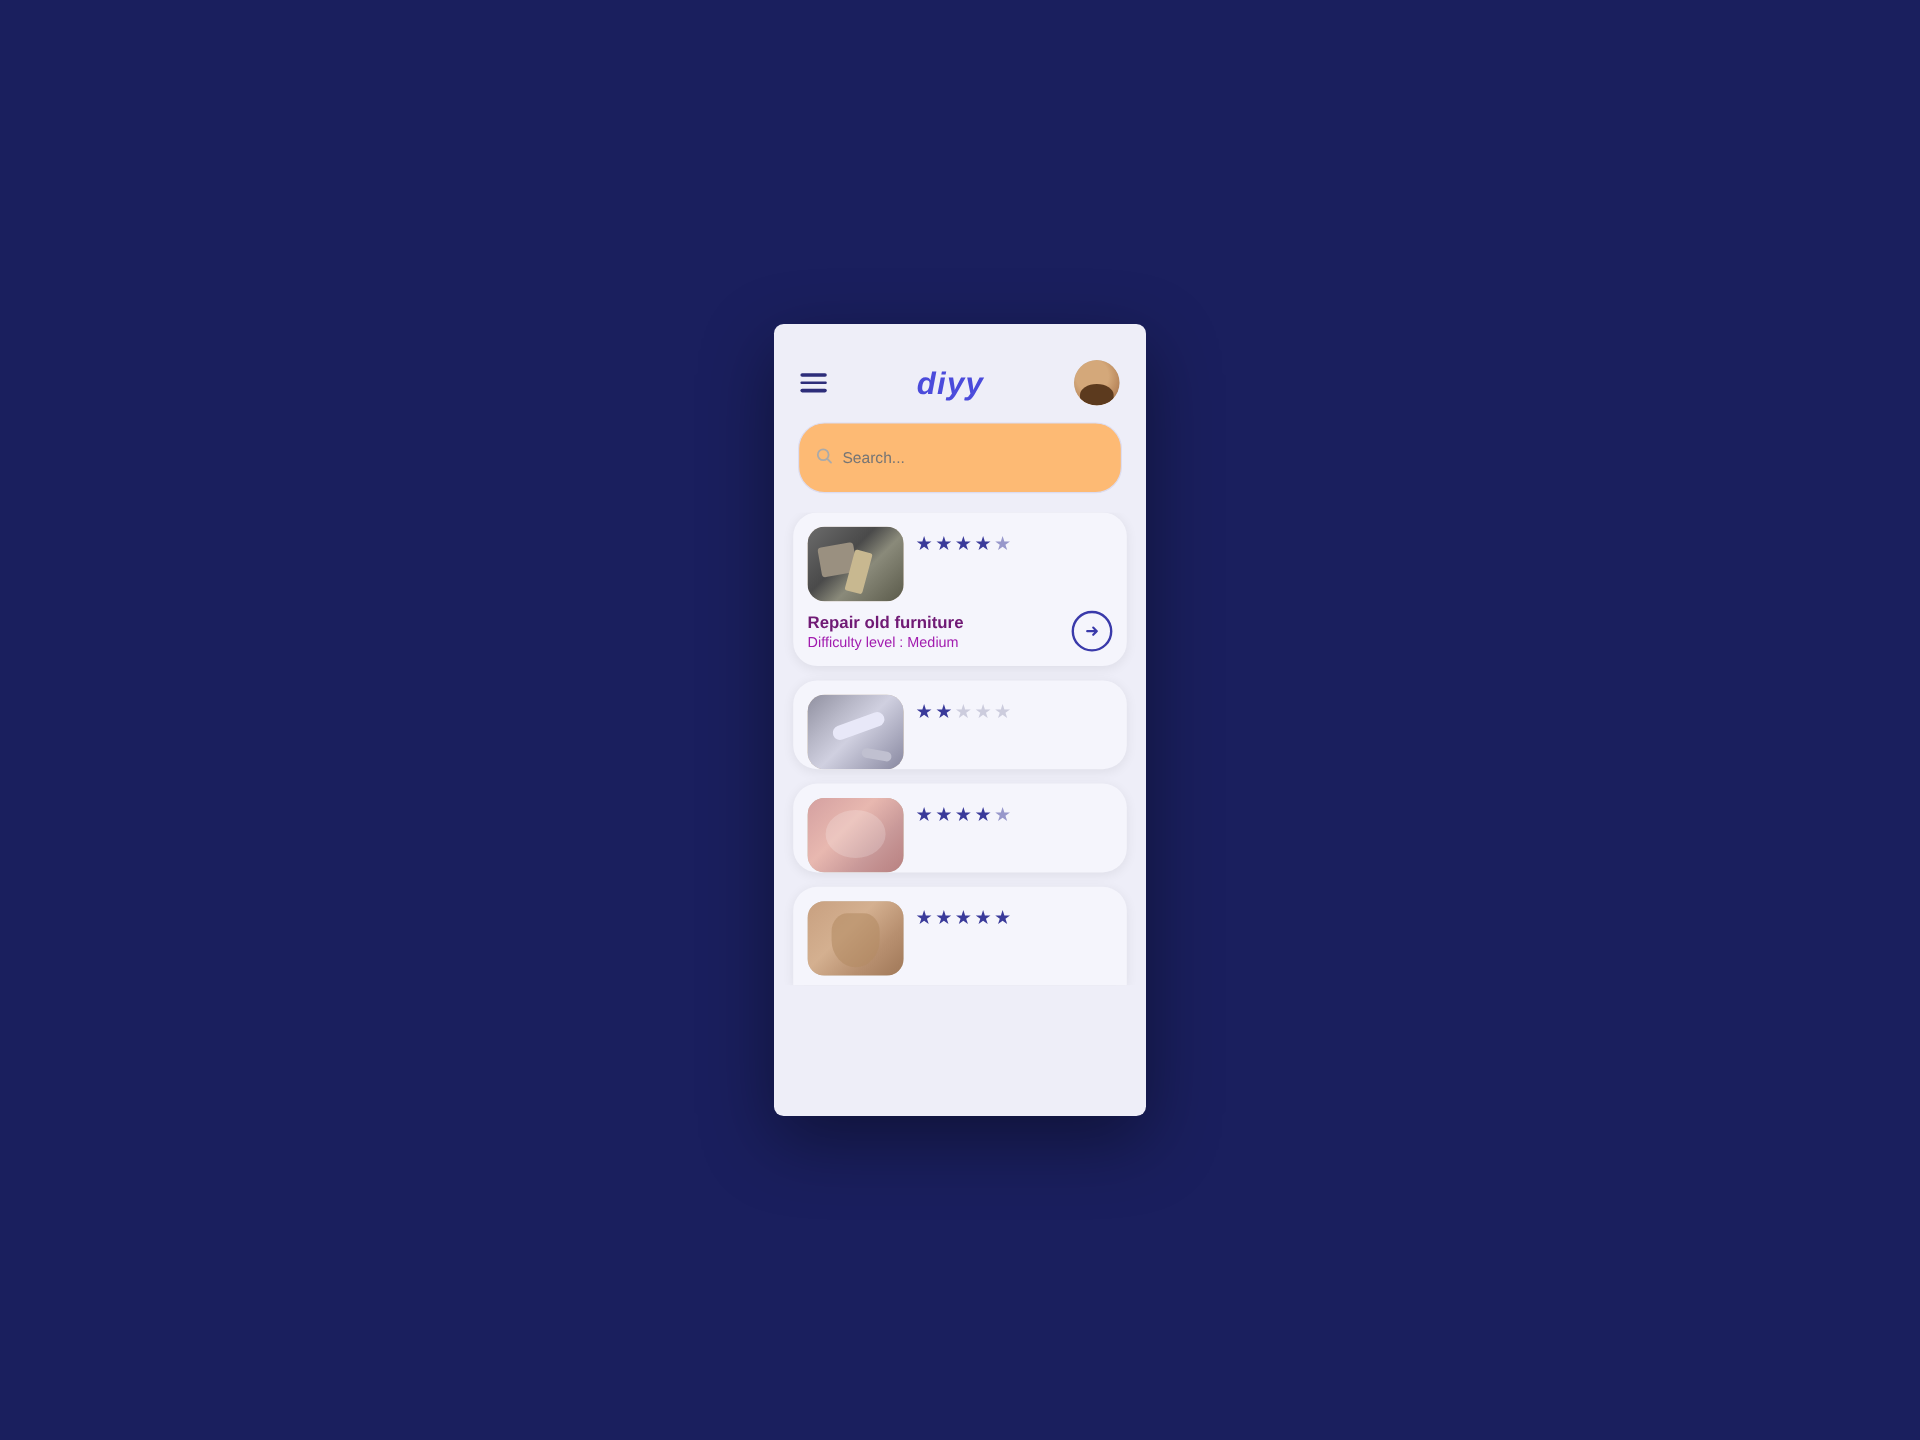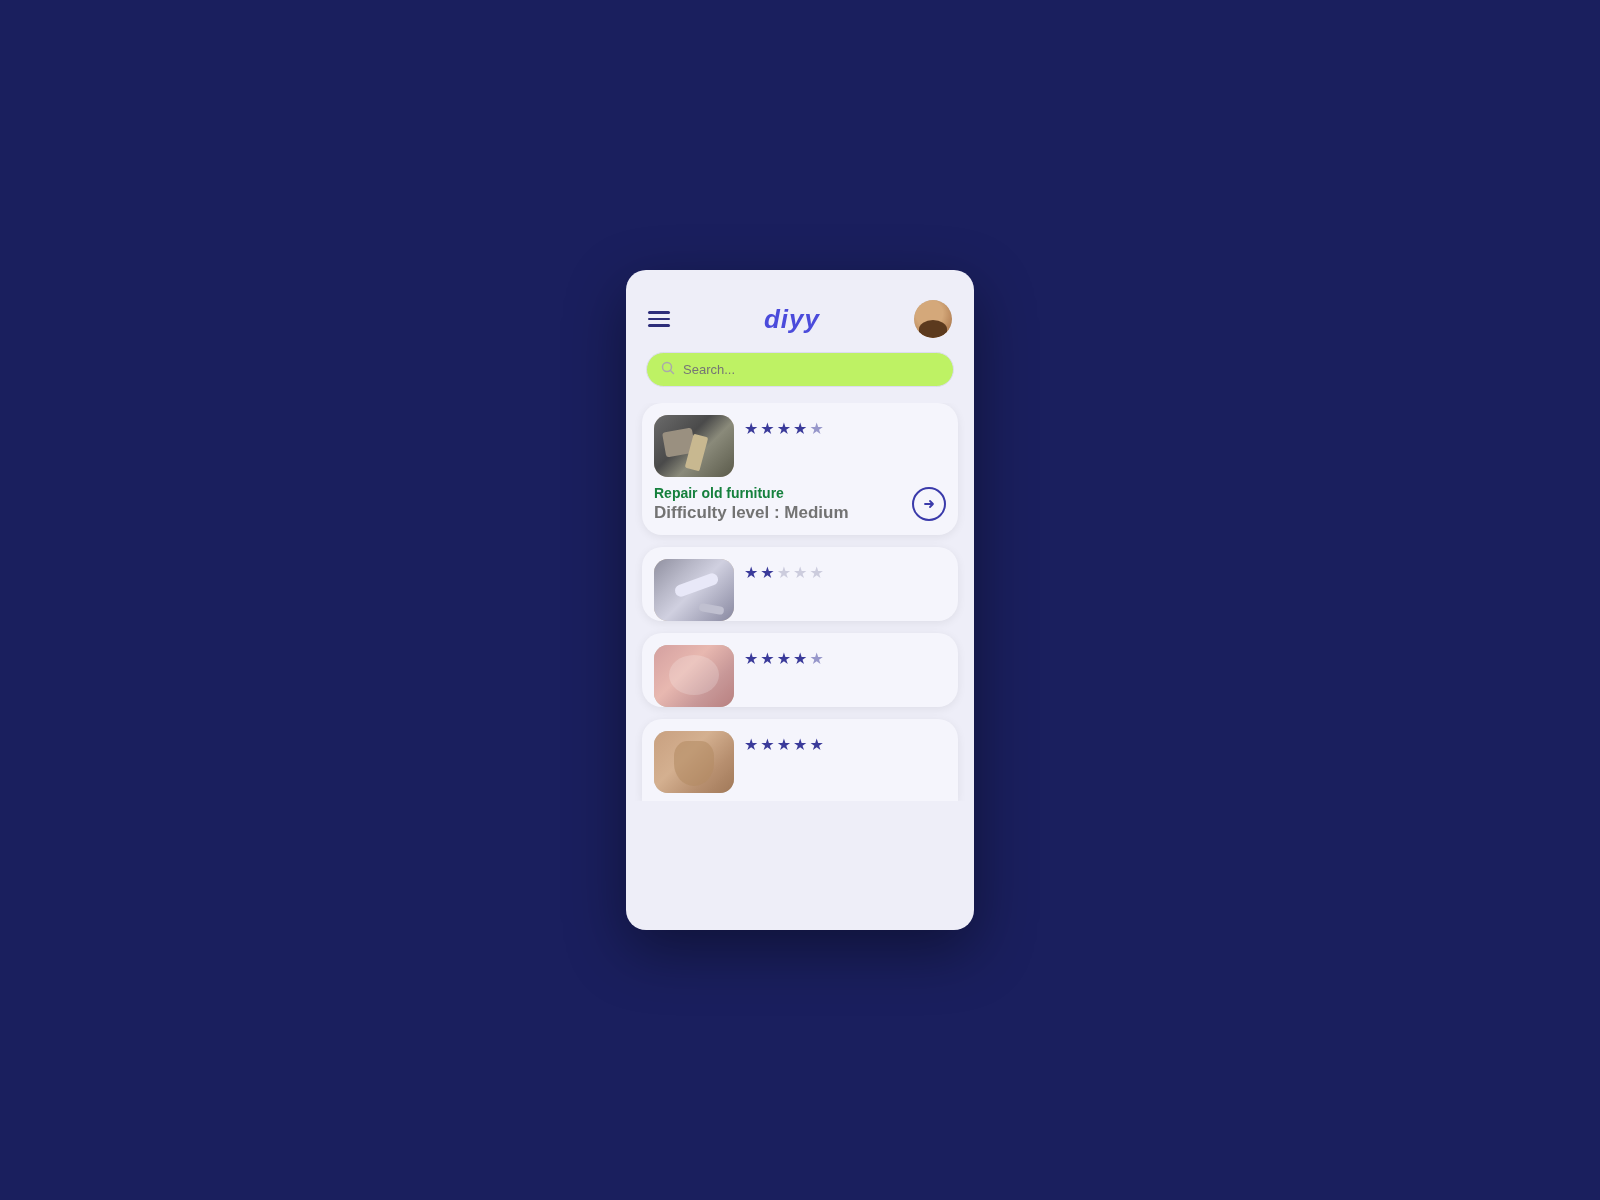--- a/index.html
+++ b/index.html
@@ -8,23 +8,23 @@
       width: 1600px;
       height: 1200px;
       background-color: #1a1f5e;
       display: flex;
       align-items: center;
       justify-content: center;
       font-family: 'Segoe UI', Arial, sans-serif;
     }
 
     .phone-frame {
-      width: 348px;
+      width: 310px;
       background: #eeeef8;
-      border-radius: 20px;
+      border-radius: 8px;
       padding: 20px 0 30px 0;
       box-shadow: 0 20px 60px rgba(0,0,0,0.4);
       overflow: hidden;
       display: flex;
       flex-direction: column;
       min-height: 660px;
     }
 
     
     .header {
@@ -84,25 +84,25 @@
       transform: translateX(-50%);
       width: 28px;
       height: 18px;
       background: #5c3a1e;
       border-radius: 50% 50% 0 0;
     }
 
     
     .search-bar {
       margin: 0 20px 16px 20px;
-      background: #bef264;
+      background: #fdba74;
       border-radius: 22px;
       display: flex;
       align-items: center;
-      padding: 8px 14px;
+      padding: 20px 14px;
       gap: 8px;
       border: 1px solid #dcdcf0;
     }
 
     .search-icon-svg {
       color: #aaa;
       font-size: 14px;
     }
 
     .search-input {
@@ -252,27 +252,27 @@
 
     .card-text-col {
       display: flex;
       flex-direction: column;
       gap: 2px;
     }
 
     .card-title {
       font-size: 14px;
       font-weight: 600;
-      color: #15803d;
+      color: #701a75;
     }
 
     .card-difficulty {
-      font-size: 17px;
-      color: #737373;
-      font-weight: 700;
+      font-size: 12px;
+      color: #a21caf;
+      font-weight: 400;
     }
 
     .card-arrow {
       width: 34px;
       height: 34px;
       border-radius: 50%;
       border: 2px solid #3a3aaa;
       display: flex;
       align-items: center;
       justify-content: center;

